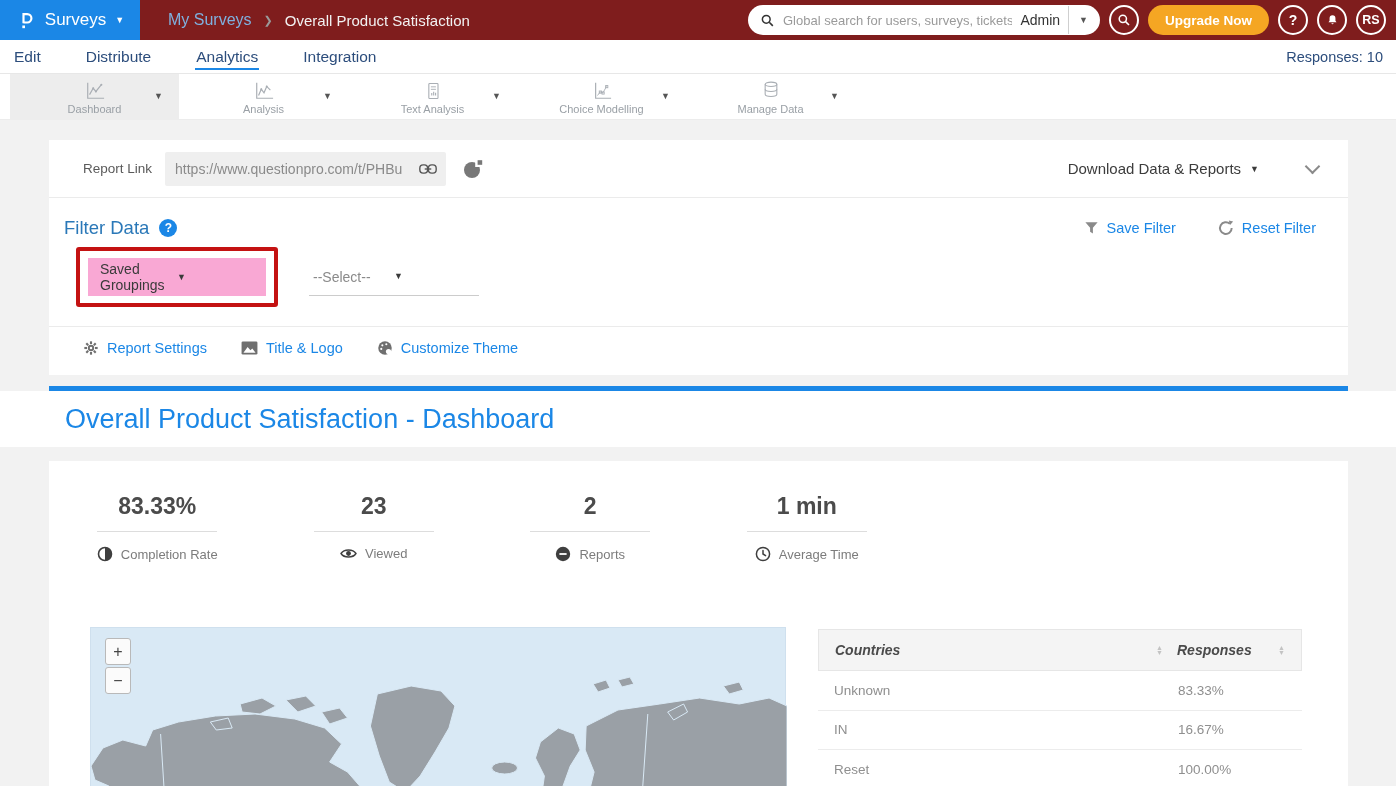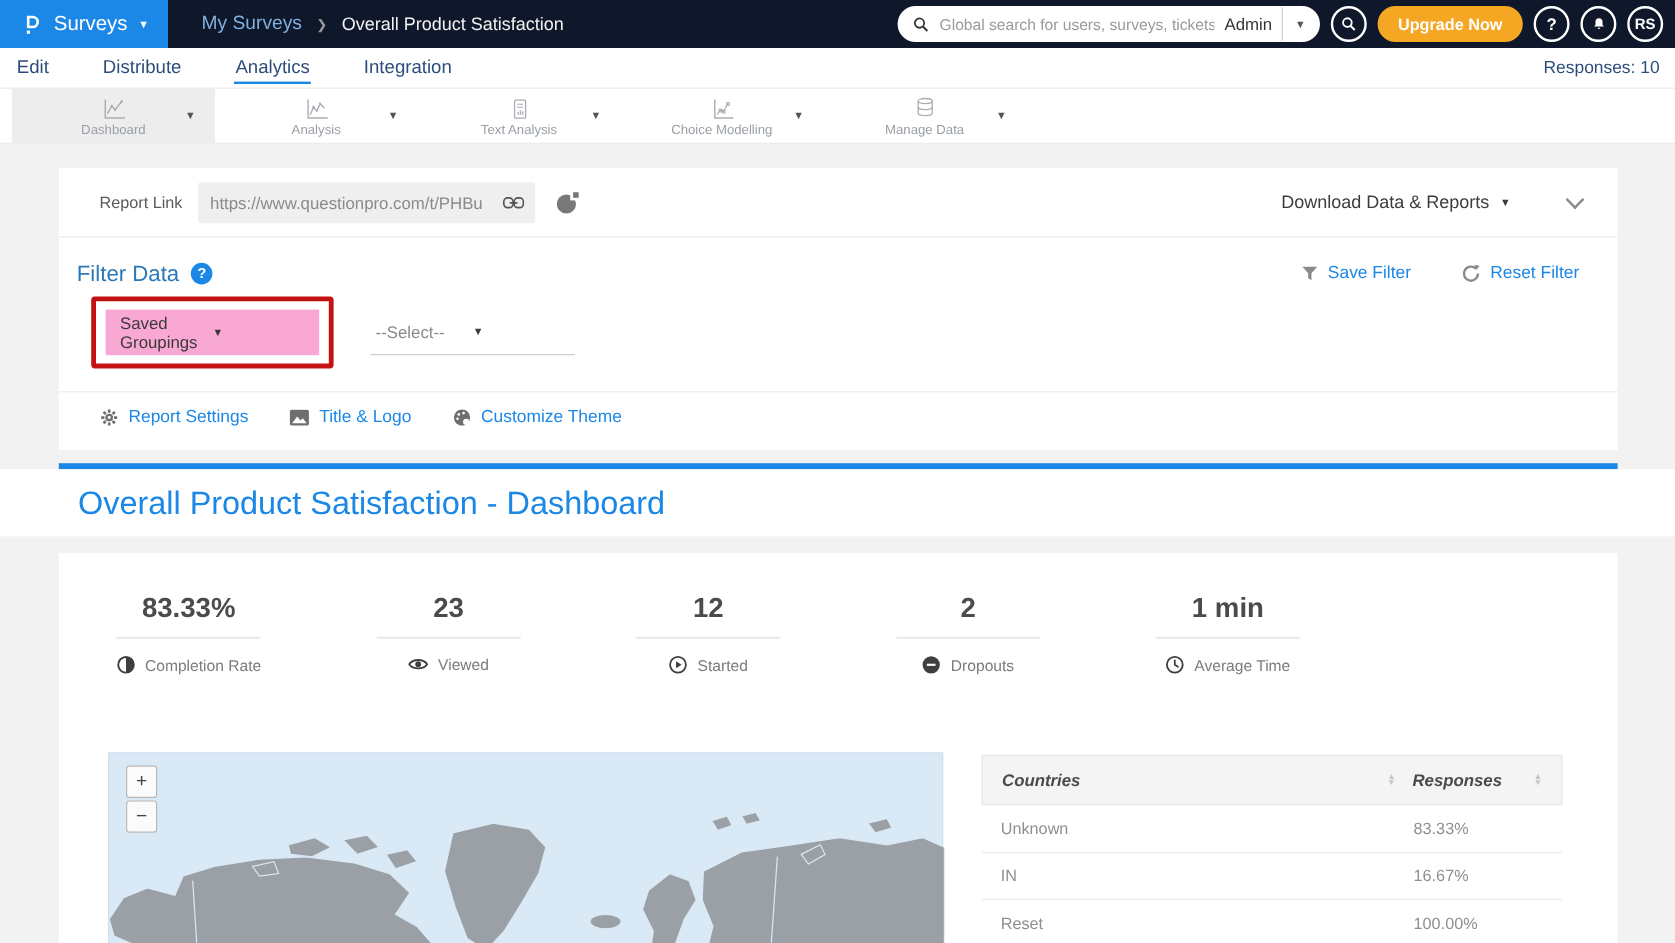--- a/index.html
+++ b/index.html
@@ -1,21 +1,21 @@
 <!DOCTYPE html>
 <html><head>
 <meta charset="utf-8">
 <style>
   * { margin:0; padding:0; box-sizing:border-box; }
   html,body { width:1396px; height:786px; overflow:hidden; background:#f2f2f2;
     font-family:"Liberation Sans", sans-serif; }
   #app { position:relative; width:1396px; height:786px; }
 
   
-  .topbar { position:absolute; left:0; top:0; width:1396px; height:40px; background:#0f172a;
+  .topbar { position:absolute; left:0; top:0; width:1396px; height:40px; background:#7f1d1d;
     display:flex; align-items:center; }
   .logo-block { width:140px; height:40px; background:#1b87e6; display:flex; align-items:center;
     justify-content:center; gap:9px; color:#fff; cursor:pointer; }
   .logo-block .product { font-size:17px; }
   .caret { font-size:9px; line-height:1; }
   .crumbs { display:flex; align-items:center; gap:12px; margin-left:28px; }
   .crumb-root { color:#7fb0de; font-size:16px; }
   .crumb-sep { color:#9a9a9a; font-size:11px; }
   .crumb-cur { color:#f2f2f2; font-size:15px; }
   .top-right { position:absolute; right:10px; top:5px; display:flex; align-items:flex-start; gap:9px; }
@@ -382,39 +382,28 @@
         <div class="rule"></div>
         <div class="lab">
           <svg width="17" height="13" viewBox="0 0 16 12">
               <path d="M1 6 C3.8 1.6 12.2 1.6 15 6 C12.2 10.4 3.8 10.4 1 6 Z" fill="none" stroke="#3f3f3f" stroke-width="1.4"></path>
               <circle cx="8" cy="6" r="2.3" fill="#3f3f3f"></circle>
             </svg>
           <span>Viewed</span>
         </div>
       </div>
       <div class="stat">
-        <div class="num">12</div>
-        <div class="rule"></div>
-        <div class="lab">
-          <svg width="16" height="16" viewBox="0 0 16 16">
-              <circle cx="8" cy="8" r="6.6" fill="none" stroke="#3f3f3f" stroke-width="1.5"></circle>
-              <path d="M6.4 5.1 L11 8 L6.4 10.9 Z" fill="#3f3f3f"></path>
-            </svg>
-          <span>Started</span>
-        </div>
-      </div>
-      <div class="stat">
         <div class="num">2</div>
         <div class="rule"></div>
         <div class="lab">
           <svg width="16" height="16" viewBox="0 0 16 16">
               <circle cx="8" cy="8" r="7.2" fill="#3f3f3f"></circle>
               <rect x="4.4" y="7.1" width="7.2" height="1.8" fill="#fff"></rect>
             </svg>
-          <span>Dropouts</span>
+          <span>Reports</span>
         </div>
       </div>
       <div class="stat">
         <div class="num">1 min</div>
         <div class="rule"></div>
         <div class="lab">
           <svg width="16" height="16" viewBox="0 0 16 16">
               <circle cx="8" cy="8" r="6.6" fill="none" stroke="#3f3f3f" stroke-width="1.5"></circle>
               <path d="M8 4.4 V8 L10.6 9.6" fill="none" stroke="#3f3f3f" stroke-width="1.5" stroke-linecap="round"></path>
             </svg>

